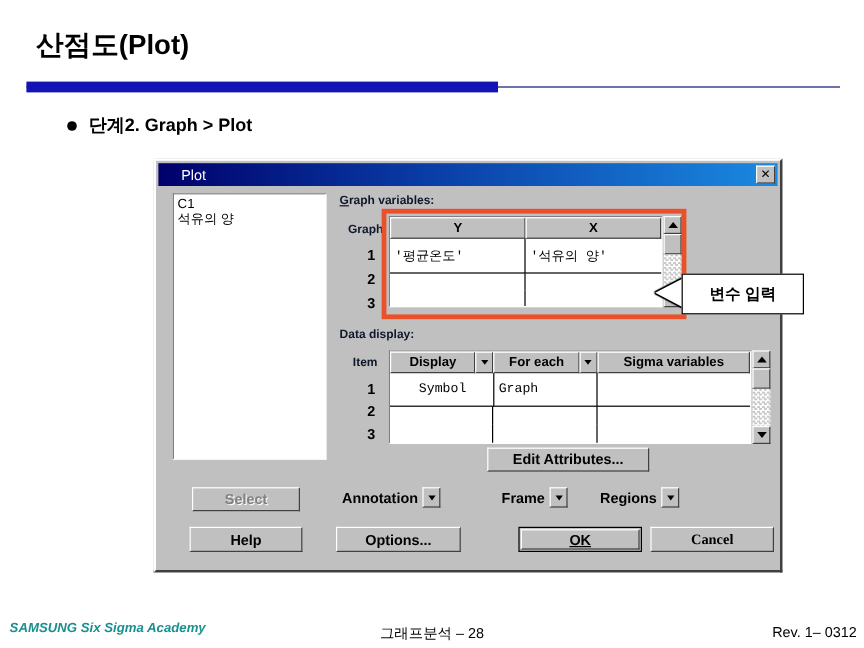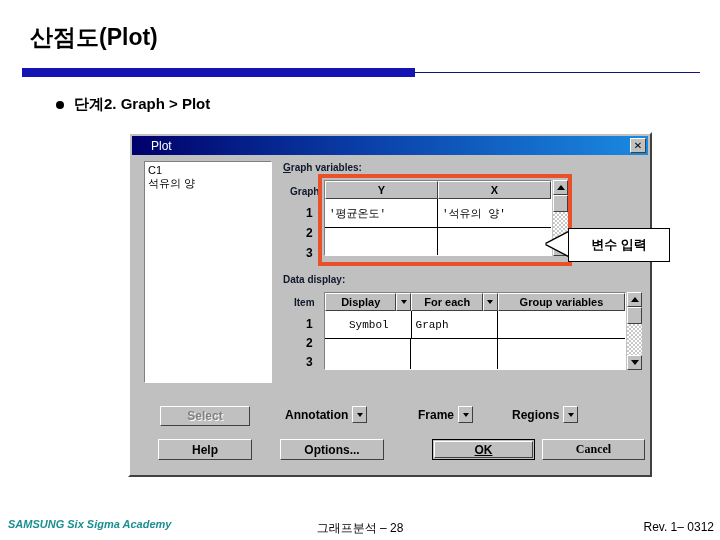--- a/index.html
+++ b/index.html
@@ -491,21 +491,21 @@
   <div class="grid" id="data-grid" style="left:194px; top:158px; width:302px; height:78px;">
     <div class="grid-head">
       <div class="gh" style="width:72px;">Display</div>
       <div class="gh-arrow">
           <div class="tri tri-dn-sm"></div>
         </div>
       <div class="gh" style="width:72px;">For each</div>
       <div class="gh-arrow">
           <div class="tri tri-dn-sm"></div>
         </div>
-      <div class="gh" style="width:128px;">Group variables</div>
+      <div class="gh" style="width:128px;">Sigma variables</div>
     </div>
     <div class="grid-body">
       <div class="grid-row sel">
         <div class="gc" style="width:87px;padding-left:24px;">Symbol</div>
         <div class="gc" style="width:87px;">Graph</div>
         <div class="gc last" style="width:128px;"></div>
       </div>
       <div class="grid-row">
         <div class="gc" style="width:87px;"></div>
         <div class="gc" style="width:87px;"></div>
@@ -523,38 +523,41 @@
     <div class="sb-btn">
         <div class="tri tri-up"></div>
       </div>
     <div class="sb-thumb"></div>
     <div class="sb-track"></div>
     <div class="sb-btn">
         <div class="tri tri-dn"></div>
       </div>
   </div>
 
+  <div class="btn" style="left:276px; top:239px; width:135px; height:20px;">
+    <span>Edit Attributes...</span>
+  </div>
 
   <div class="btn disabled" style="left:30px; top:272px; width:90px; height:20px;">
     <span>Select</span>
   </div>
 
   <div class="combo" style="left:155px; top:272px;">
     <span class="combo-label">Annotation</span>
     <span class="combo-arrow">
         <span class="tri tri-dn-sm"></span>
       </span>
   </div>
   <div class="combo" style="left:288px; top:272px;">
     <span class="combo-label">Frame</span>
     <span class="combo-arrow">
         <span class="tri tri-dn-sm"></span>
       </span>
   </div>
-  <div class="combo" style="left:382px; top:272px;justify-content:space-between;">
+  <div class="combo" style="left:370px; top:272px;justify-content:space-between;">
     <span class="combo-label">Regions</span>
     <span class="combo-arrow">
         <span class="tri tri-dn-sm"></span>
       </span>
   </div>
 
   <div class="btn" style="left:28px; top:305px; width:94px; height:21px;">
     <span>Help</span>
   </div>
   <div class="btn" style="left:150px; top:305px; width:104px; height:21px;">

